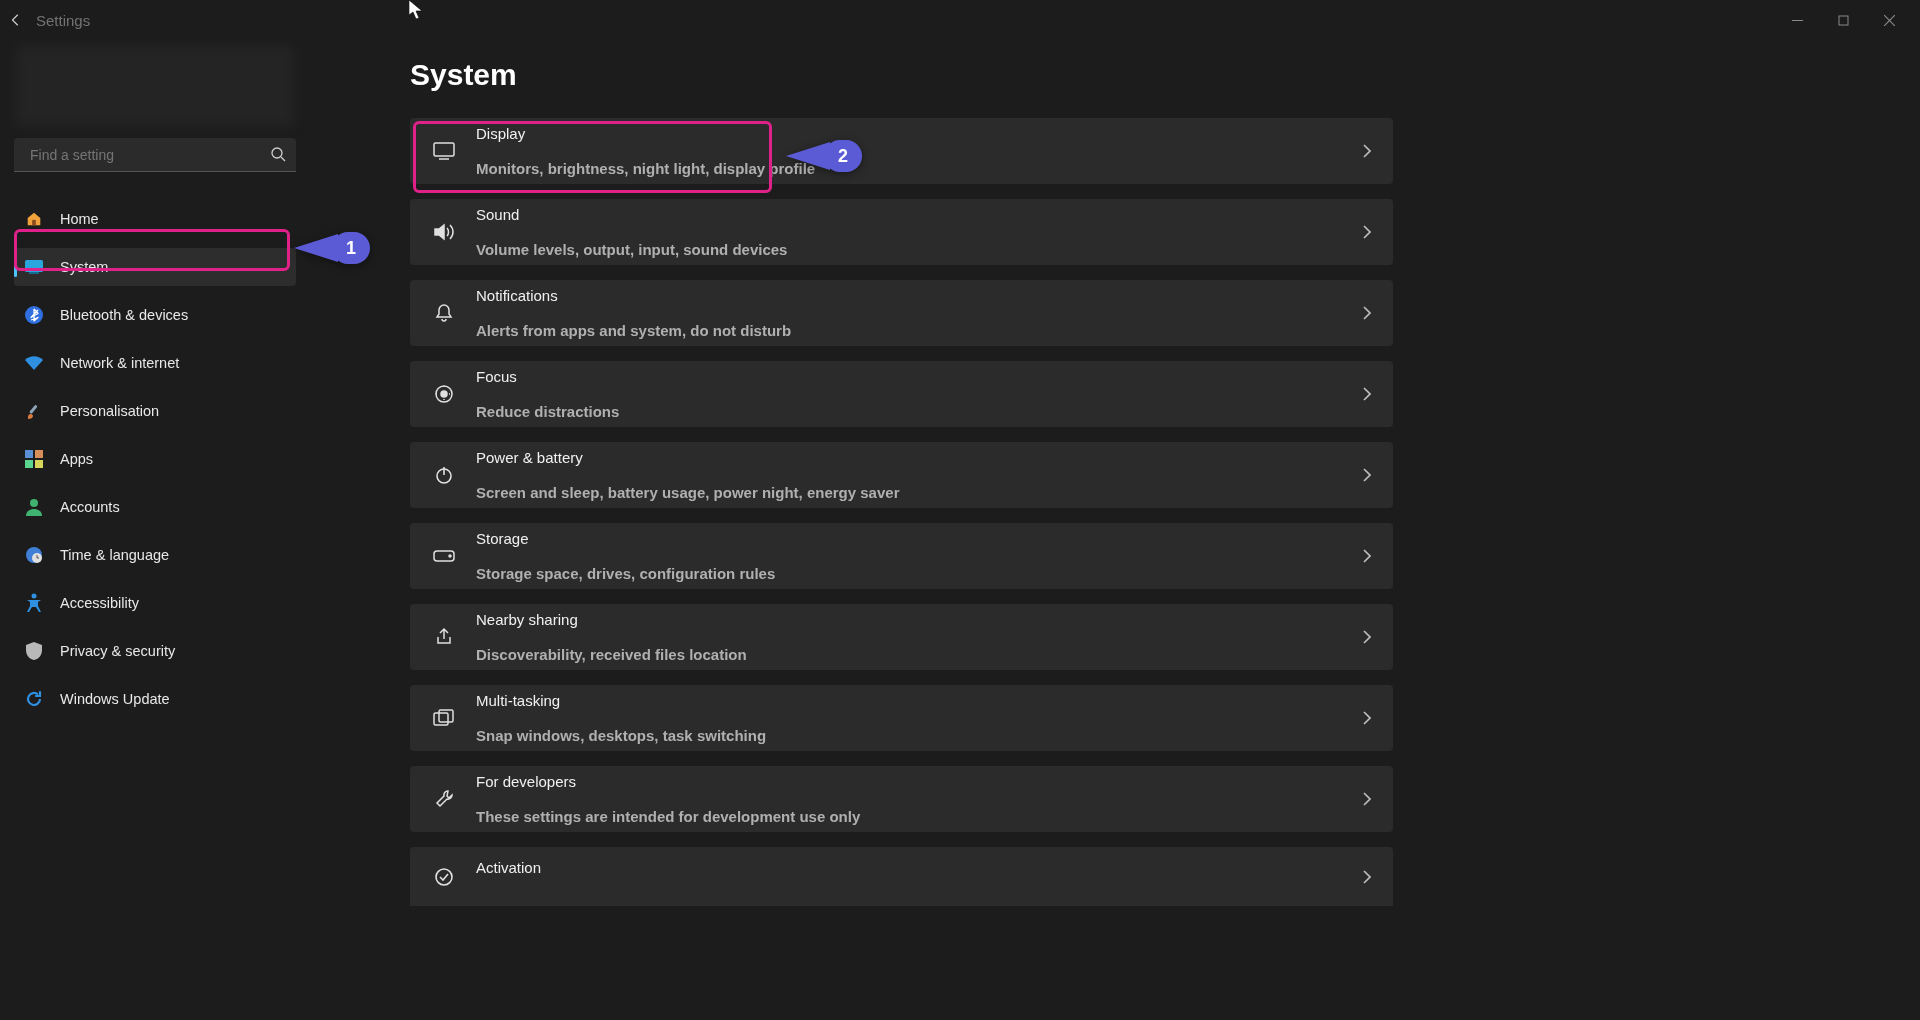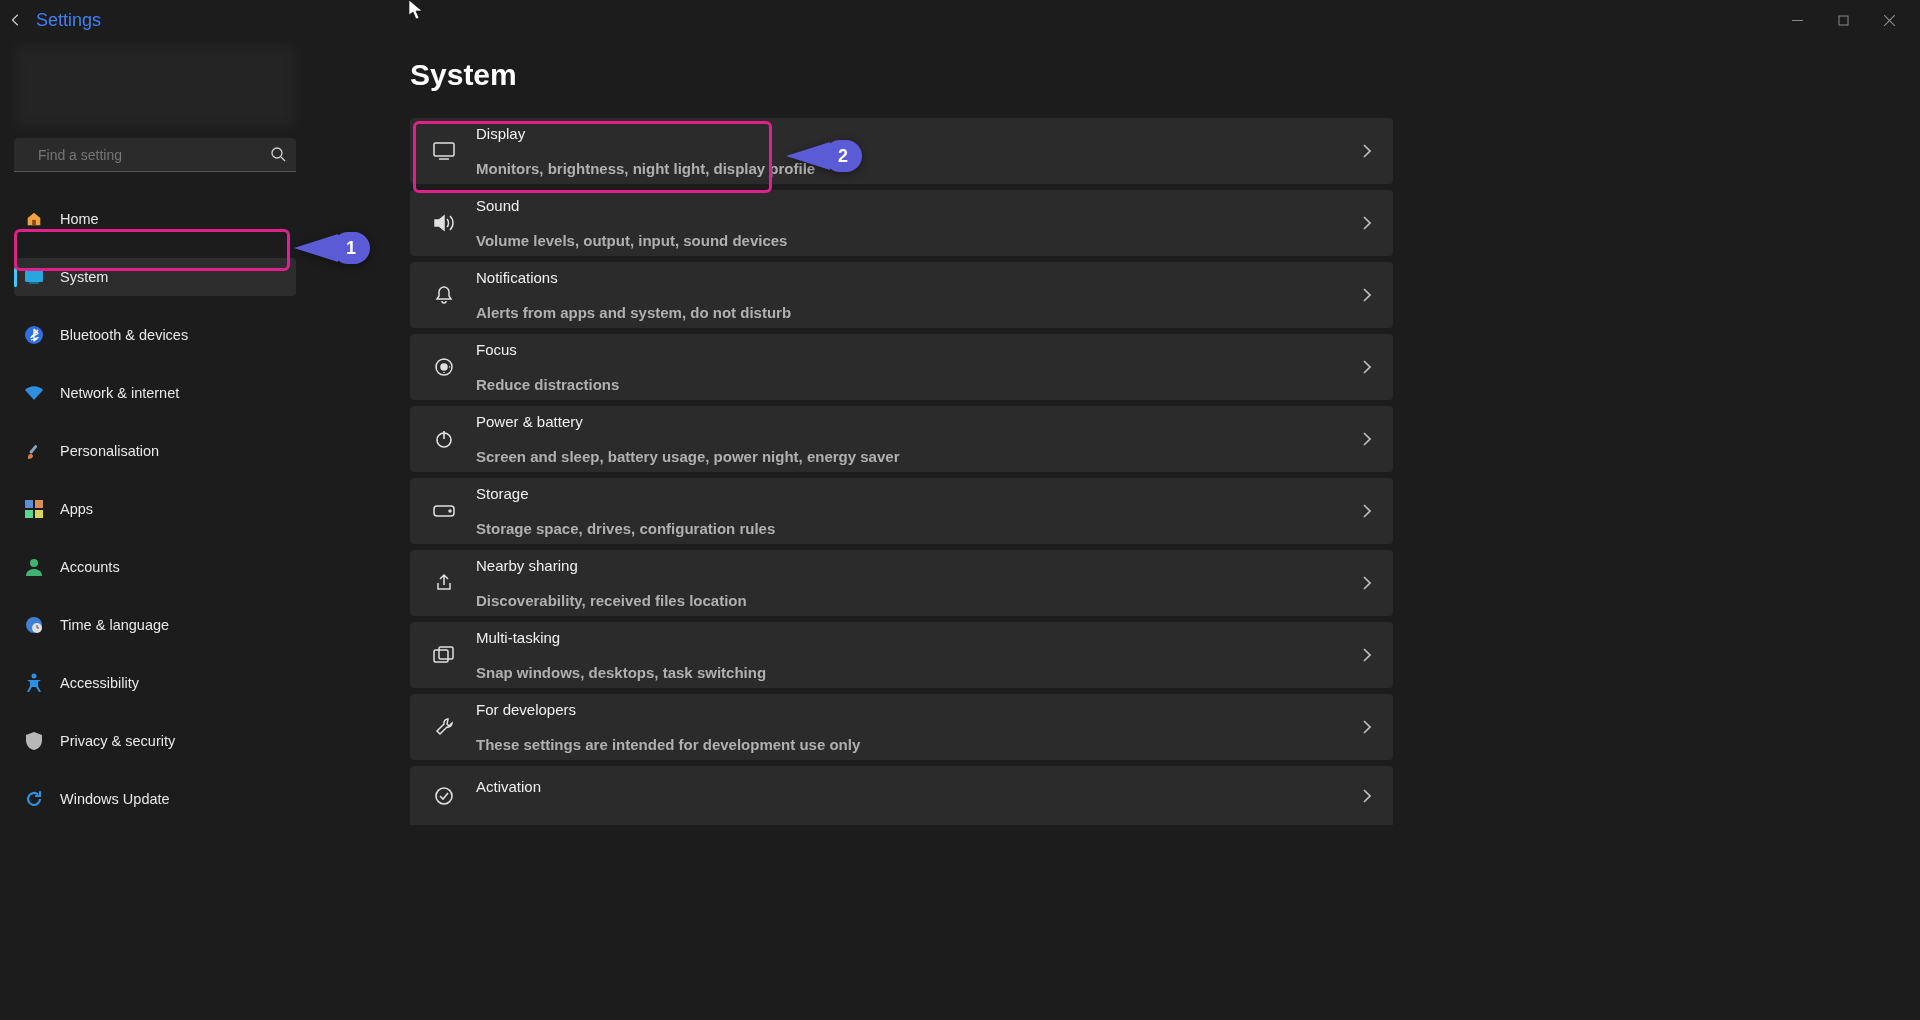--- a/index.html
+++ b/index.html
@@ -14,50 +14,50 @@
 }
 .titlebar {
   height: 40px;
   display: flex;
   align-items: center;
   padding: 0 8px;
   justify-content: space-between;
 }
 .titlebar-left { display: flex; align-items: center; gap: 12px; }
 .back-arrow { width: 16px; height: 16px; display:flex; align-items:center; justify-content:center; cursor: pointer; }
-.title { font-size: 18px; color: #3b82f6; }
+.title { font-size: 15px; color: #737373; }
 .win-controls { display: flex; gap: 0; }
 .win-btn { width: 46px; height: 32px; display:flex; align-items:center; justify-content:center; color:#888; cursor:pointer; }
 
 .layout { display:flex; height: calc(100% - 40px); }
 .sidebar { width: 310px; padding: 0 14px; display:flex; flex-direction: column; }
 .user-block { height: 80px; margin: 6px 2px 12px 2px; background: #2a2a2a; border-radius: 4px; filter: blur(6px); opacity:.6; }
 .search-wrap { position:relative; margin-bottom: 28px; }
 .search {
   width: 100%; height: 34px; background:#2b2b2b; color:#cfcfcf;
   border:none; border-bottom:1px solid #555; border-radius:4px 4px 0 0;
-  padding: 0 36px 0 24px; font-size: 14px; outline:none;
+  padding: 0 36px 0 16px; font-size: 14px; outline:none;
 }
 .search-ico { position:absolute; right:10px; top:8px; color:#cfcfcf; }
-.nav { display:flex; flex-direction:column; gap: 20px; }
+.nav { display:flex; flex-direction:column; gap: 10px; }
 .nav-item {
   display:flex; align-items:center; gap:16px;
   height: 38px; padding: 0 10px; border-radius:4px;
   font-size: 14.5px; color:#e8e8e8; cursor:pointer;
 }
 .nav-item .ico { width:20px; height:20px; display:flex; align-items:center; justify-content:center; }
 .nav-item.active { background:#2d2d2d; position:relative; }
 .nav-item.active::before {
   content:""; position:absolute; left:0; top:9px; bottom:9px; width:3px;
   background:#4cc2ff; border-radius:2px;
 }
 
 .content { flex:1; padding: 18px 125px 0 100px; overflow-y:auto; }
 .page-title { font-size: 30px; font-weight: 600; margin-bottom: 26px; }
-.cards { width: 983px; display:flex; flex-direction:column; gap:6px; }
+.cards { width: 983px; display:flex; flex-direction:column; gap:15px; }
 .card {
   background:#2b2b2b; border-radius:4px; height:66px;
   display:flex; align-items:center; padding: 0 22px; gap: 20px;
   cursor:pointer;
 }
 .card .ico { width:24px; color:#e0e0e0; display:flex; justify-content:center; }
 .card .txt { flex:1; display:flex; flex-direction:column; }
 .card .t { font-size:15px; color:#f0f0f0; }
 .card .d { font-size:15px; color:#b0b0b0; margin-top:18px;font-weight:bold; }
 .card .chev { color:#bfbfbf; }

